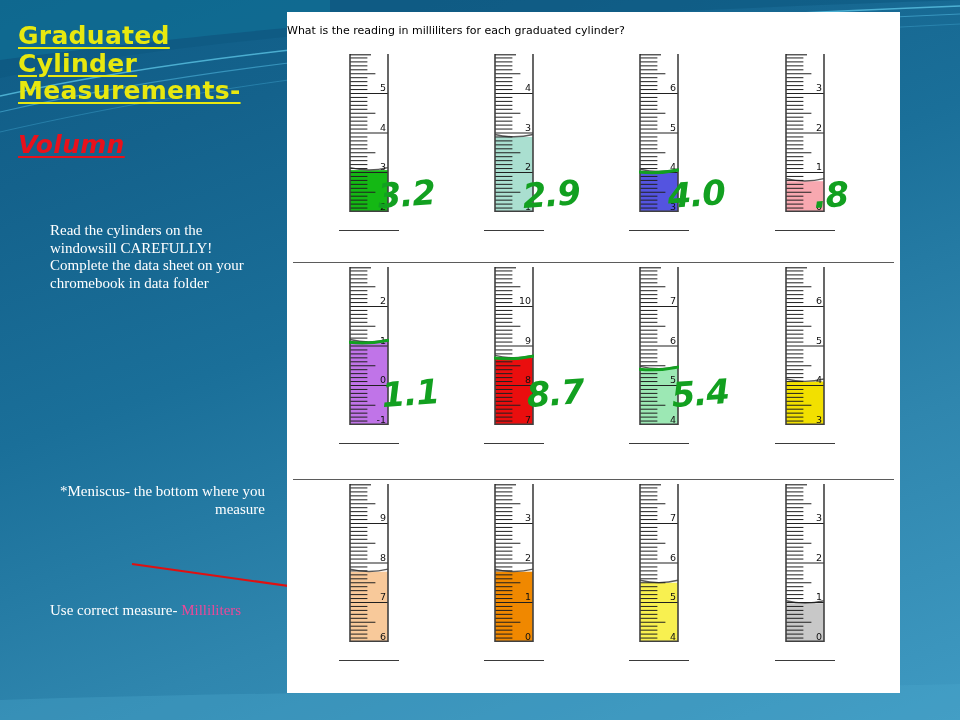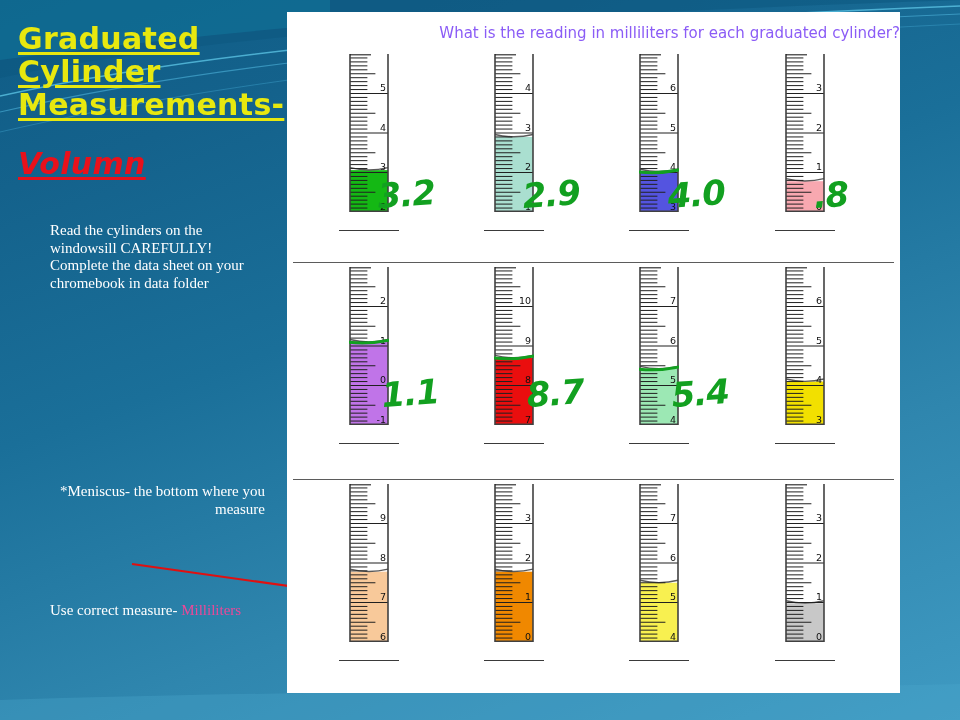--- a/index.html
+++ b/index.html
@@ -8,21 +8,21 @@
     font-family:"Liberation Serif", serif;
     background:linear-gradient(160deg,#0f5c86 0%,#14628c 18%,#1a6f99 42%,#2f86ae 70%,#3f9ac2 100%);
   }
   .bg-swoosh{position:absolute;left:0;top:0;width:960px;height:720px;pointer-events:none;}
 
   
   #left-panel{position:absolute;left:0;top:0;width:286px;height:720px;}
   #deck-title{
     position:absolute;left:18px;top:22px;width:250px;
     font-family:"DejaVu Sans", sans-serif;
-    font-size:30px;line-height:1.10;font-weight:600;letter-spacing:.3px;
+    font-size:25px;line-height:1.10;font-weight:600;letter-spacing:.3px;
   }
   #deck-title .ln{display:block;color:#e8e80f;text-decoration:underline;text-underline-offset:3px;}
   #deck-title .ln.red{color:#e8111b;font-style:italic;margin-top:26px;}
 
   .body-text{
     position:absolute;left:50px;width:215px;color:#ffffff;
     font-size:15px;line-height:1.18;font-family:"Liberation Serif", serif;
   }
   #instructions{top:222px;}
   #meniscus-note{top:483px;text-align:right;}
@@ -31,22 +31,22 @@
 
   
   #pointer-arrow{position:absolute;left:130px;top:560px;width:300px;height:50px;}
 
   
   #worksheet{
     position:absolute;left:287px;top:12px;width:613px;height:681px;
     background:#ffffff;
   }
   #worksheet-title{
-    position:absolute;left:0;top:12px;width:613px;text-align:right;
-    font-family:"DejaVu Sans", sans-serif;font-size:15px;color:#8b5cf6;
+    position:absolute;left:0;top:12px;width:613px;text-align:left;
+    font-family:"DejaVu Sans", sans-serif;font-size:11px;color:#000000;
   }
   .row{position:absolute;left:0;width:613px;height:207px;}
   #row-1{top:32px;}
   #row-2{top:245px;}
   #row-3{top:462px;}
   .row-divider{position:absolute;left:6px;width:601px;height:1px;background:#5b5b5b;}
   #divider-1{top:250px;}
   #divider-2{top:467px;}
 
   .cyl-cell{position:absolute;width:150px;height:207px;top:0;}

